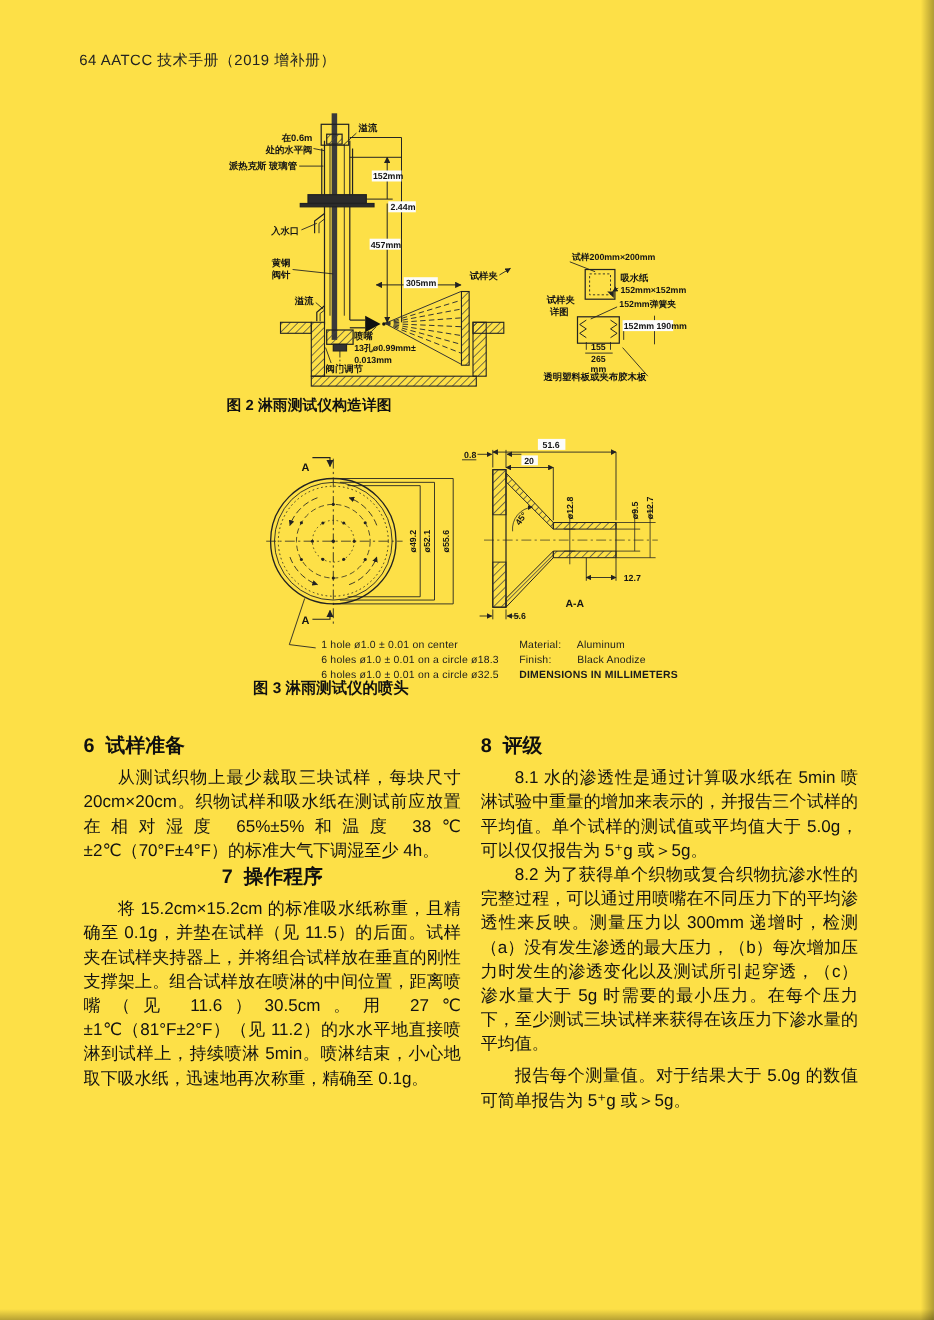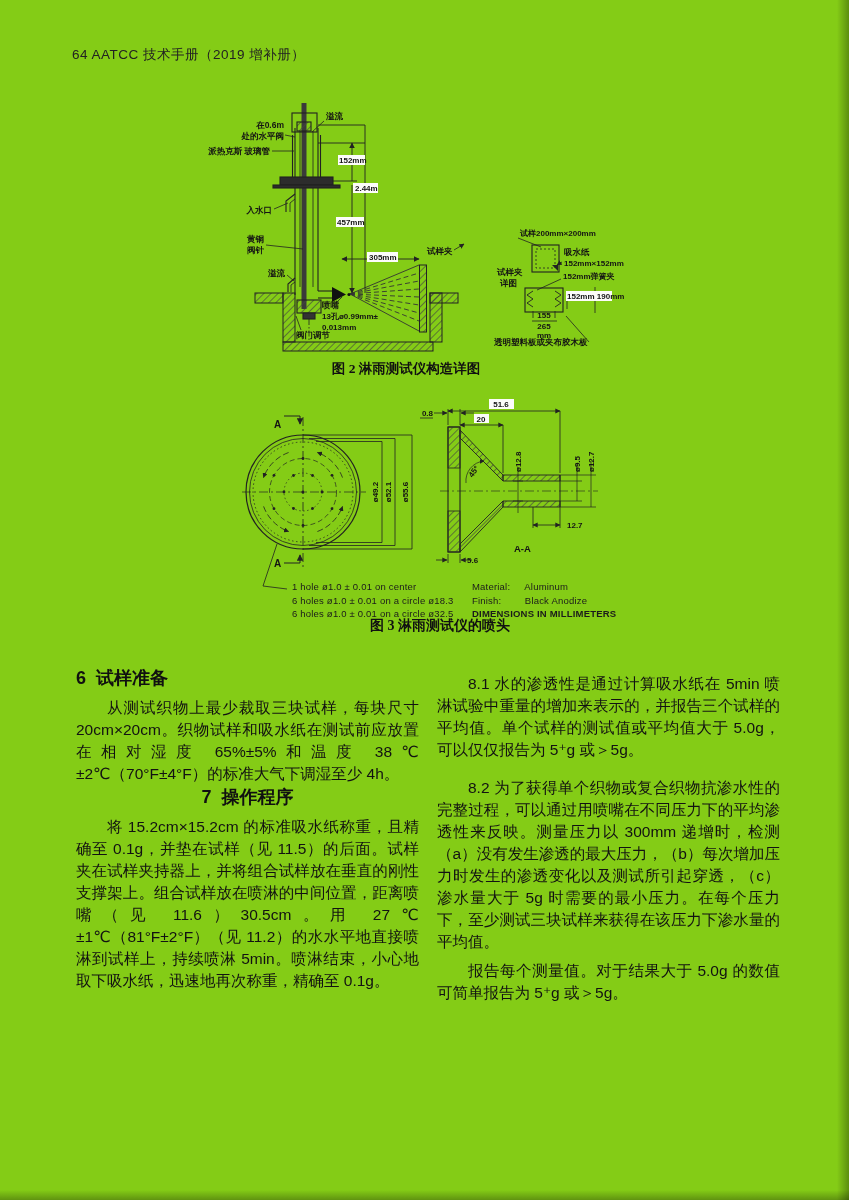--- a/index.html
+++ b/index.html
@@ -1,38 +1,38 @@
 <!DOCTYPE html>
 <html><head>
 <meta charset="utf-8">
 <style>
   html,body{margin:0;padding:0;background:#8a8a8a;}
-  .page{position:relative;width:849px;height:1200px;background:#84cc16;overflow:hidden;
+  .page{position:relative;width:849px;height:1200px;background:#fde047;overflow:hidden;
         font-family:"Liberation Sans","DejaVu Sans",sans-serif;color:#1a1a1a;}
   .edge-r{position:absolute;right:0;top:0;width:12px;height:100%;
           background:linear-gradient(to right,rgba(0,0,0,0),rgba(0,0,0,0.30));}
   .edge-b{position:absolute;left:0;bottom:0;width:100%;height:10px;
           background:linear-gradient(to bottom,rgba(0,0,0,0),rgba(0,0,0,0.28));}
   .hdr{position:absolute;left:72px;top:46px;font-size:13.5px;letter-spacing:.5px;color:#222;}
-  .cap{position:absolute;text-align:center;font-weight:bold;color:#111;font-family:Liberation Serif, serif;}
+  .cap{position:absolute;font-weight:bold;color:#111;}
   #cap2{left:206px;top:360px;width:400px;font-size:13.5px;}
   #cap3{left:230px;top:617px;width:420px;font-size:14px;}
   .notes{position:absolute;font-size:9.5px;line-height:13.5px;color:#1b1b1b;letter-spacing:.2px;}
   #notes-l{left:292px;top:580px;}
   #notes-r{left:472px;top:580px;}
   .nlab{display:inline-block;min-width:50px;}
   .ndim{font-weight:bold;}
   .col{position:absolute;width:343px;}
   #col-l{left:76px;top:666px;}
   #col-r{left:437px;top:666px;}
   h2.sec{font-size:18px;font-weight:bold;margin:0;color:#101010;}
   h2.sec .sno{margin-right:10px;}
   h2.h7{text-align:center;} h2.h9{margin-top:26px;}
   p.body{font-size:15.5px;line-height:22px;text-align:justify;text-indent:2em;margin:7px 0 0;color:#121212;}
-  p.cont{margin-top:16px;}
+  p.cont{margin-top:0;}
   svg{position:absolute;}
   svg text{fill:#141414;}
   .t{font-size:8.5px;font-weight:bold;}
   .td{font-size:8px;font-weight:bold;}
   .bg{fill:#fcfcfa;}
 </style>
 </head>
 <body>
 
 <div class="page">
@@ -299,20 +299,21 @@
   <div class="cap" id="cap3">图 3 淋雨测试仪的喷头</div>
 
   <div class="col" id="col-l">
     <h2 class="sec"><span class="sno">6</span><span>试样准备</span></h2>
     <p class="body">从测试织物上最少裁取三块试样，每块尺寸20cm×20cm。织物试样和吸水纸在测试前应放置在相对湿度 65%±5%和温度 38℃±2℃（70°F±4°F）的标准大气下调湿至少 4h。</p>
     <h2 class="sec h7"><span class="sno">7</span><span>操作程序</span></h2>
     <p class="body">将 15.2cm×15.2cm 的标准吸水纸称重，且精确至 0.1g，并垫在试样（见 11.5）的后面。试样夹在试样夹持器上，并将组合试样放在垂直的刚性支撑架上。组合试样放在喷淋的中间位置，距离喷嘴（见 11.6）30.5cm。用 27℃±1℃（81°F±2°F）（见 11.2）的水水平地直接喷淋到试样上，持续喷淋 5min。喷淋结束，小心地取下吸水纸，迅速地再次称重，精确至 0.1g。</p>
   </div>
 
   <div class="col" id="col-r">
+    <h2 class="sec"><span class="sno">8</span><span>评级</span></h2>
     <p class="body">8.1 水的渗透性是通过计算吸水纸在 5min 喷淋试验中重量的增加来表示的，并报告三个试样的平均值。单个试样的测试值或平均值大于 5.0g，可以仅仅报告为 5⁺g 或＞5g。</p>
     <p class="body cont">8.2 为了获得单个织物或复合织物抗渗水性的完整过程，可以通过用喷嘴在不同压力下的平均渗透性来反映。测量压力以 300mm 递增时，检测（a）没有发生渗透的最大压力，（b）每次增加压力时发生的渗透变化以及测试所引起穿透，（c）渗水量大于 5g 时需要的最小压力。在每个压力下，至少测试三块试样来获得在该压力下渗水量的平均值。</p>
     <p class="body">报告每个测量值。对于结果大于 5.0g 的数值可简单报告为 5⁺g 或＞5g。</p>
   </div>
 
   <div class="edge-r"></div>
   <div class="edge-b"></div>
 </div>
 
 </body></html>

